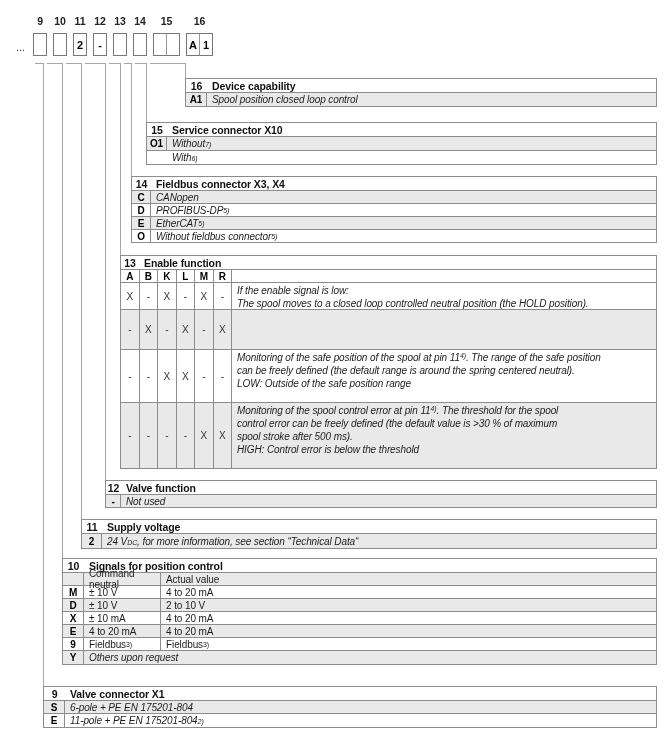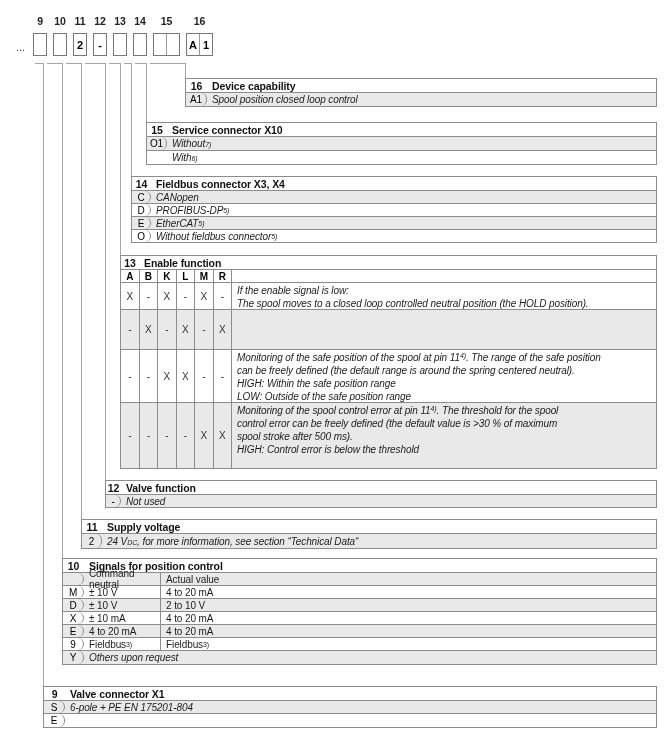--- a/index.html
+++ b/index.html
@@ -16,22 +16,22 @@
   .hl{position:absolute;height:1px;background:#a6a6a6;}
   .otable{position:absolute;border:1px solid #8c8c8c;background:#fff;box-sizing:border-box;
           font-size:10px;}
   .thead{height:13px;display:flex;align-items:center;font-weight:bold;font-size:10.5px;color:#111;}
   .tnum{text-align:center;flex:0 0 auto;}
   .ttitle{padding-left:5px;}
   .trow{display:flex;border-top:1px solid #8c8c8c;box-sizing:border-box;align-items:stretch;
         background:#fff;}
   .trow.sh{background:#e9e9e9;}
   .h13{height:13px;} .h14{height:14px;} .h15{height:15px;}
-  .code{flex:0 0 auto;border-right:1px solid #8c8c8c;text-align:center;font-weight:normal;
-        color:#000;display:flex;align-items:center;justify-content:center;box-sizing:border-box;border-radius:6px;}
+  .code{flex:0 0 auto;border-right:1px solid #8c8c8c;text-align:center;font-weight:bold;
+        color:#000;display:flex;align-items:center;justify-content:center;box-sizing:border-box;}
   .desc{flex:1;padding-left:5px;display:flex;align-items:center;box-sizing:border-box;font-style:italic;}
   .desc.multi{display:block;padding-top:1px;}
   .line{line-height:13px;white-space:nowrap;}
   .mark{flex:0 0 18.5px;border-right:1px solid #8c8c8c;display:flex;align-items:center;
         justify-content:center;box-sizing:border-box;color:#333;}
   .mark.hdr{font-weight:bold;color:#000;}
   .col2{flex:0 0 77px;border-right:1px solid #8c8c8c;padding-left:5px;display:flex;
         align-items:center;box-sizing:border-box;}
   .col3{flex:1;padding-left:5px;display:flex;align-items:center;}
   sup{font-size:7px;line-height:0;vertical-align:super;position:relative;top:1px;}
@@ -203,21 +203,20 @@
     <div class="trow" style="height:53px;">
       <span class="mark">-</span>
       <span class="mark">-</span>
       <span class="mark">X</span>
       <span class="mark">X</span>
       <span class="mark">-</span>
       <span class="mark">-</span>
       <span class="desc multi">
         <div class="line"><span>Monitoring of the safe position of the spool at pin 11</span><sup>4)</sup><span>. The range of the safe position</span></div>
         <div class="line"><span>can be freely defined (the default range is around the spring centered neutral).</span></div>
-        <div class="line"><span>HIGH: Within the safe position range</span></div>
         <div class="line"><span>LOW: Outside of the safe position range</span></div>
       </span>
     </div>
     <div class="trow sh" style="height:66px;">
       <span class="mark">-</span>
       <span class="mark">-</span>
       <span class="mark">-</span>
       <span class="mark">-</span>
       <span class="mark">X</span>
       <span class="mark">X</span>
@@ -329,16 +328,20 @@
       <span class="ttitle">Valve connector X1</span>
     </div>
     <div class="trow h13 sh">
       <span class="code" style="width:21px;">S</span>
       <span class="desc">
           <span>6-pole + PE EN 175201-804</span>
         </span>
     </div>
     <div class="trow h14">
       <span class="code" style="width:21px;">E</span>
+      <span class="desc">
+          <span>11-pole + PE EN 175201-804</span>
+          <sup>2)</sup>
+        </span>
     </div>
   </div>
 
 </div>
 
 </body></html>

